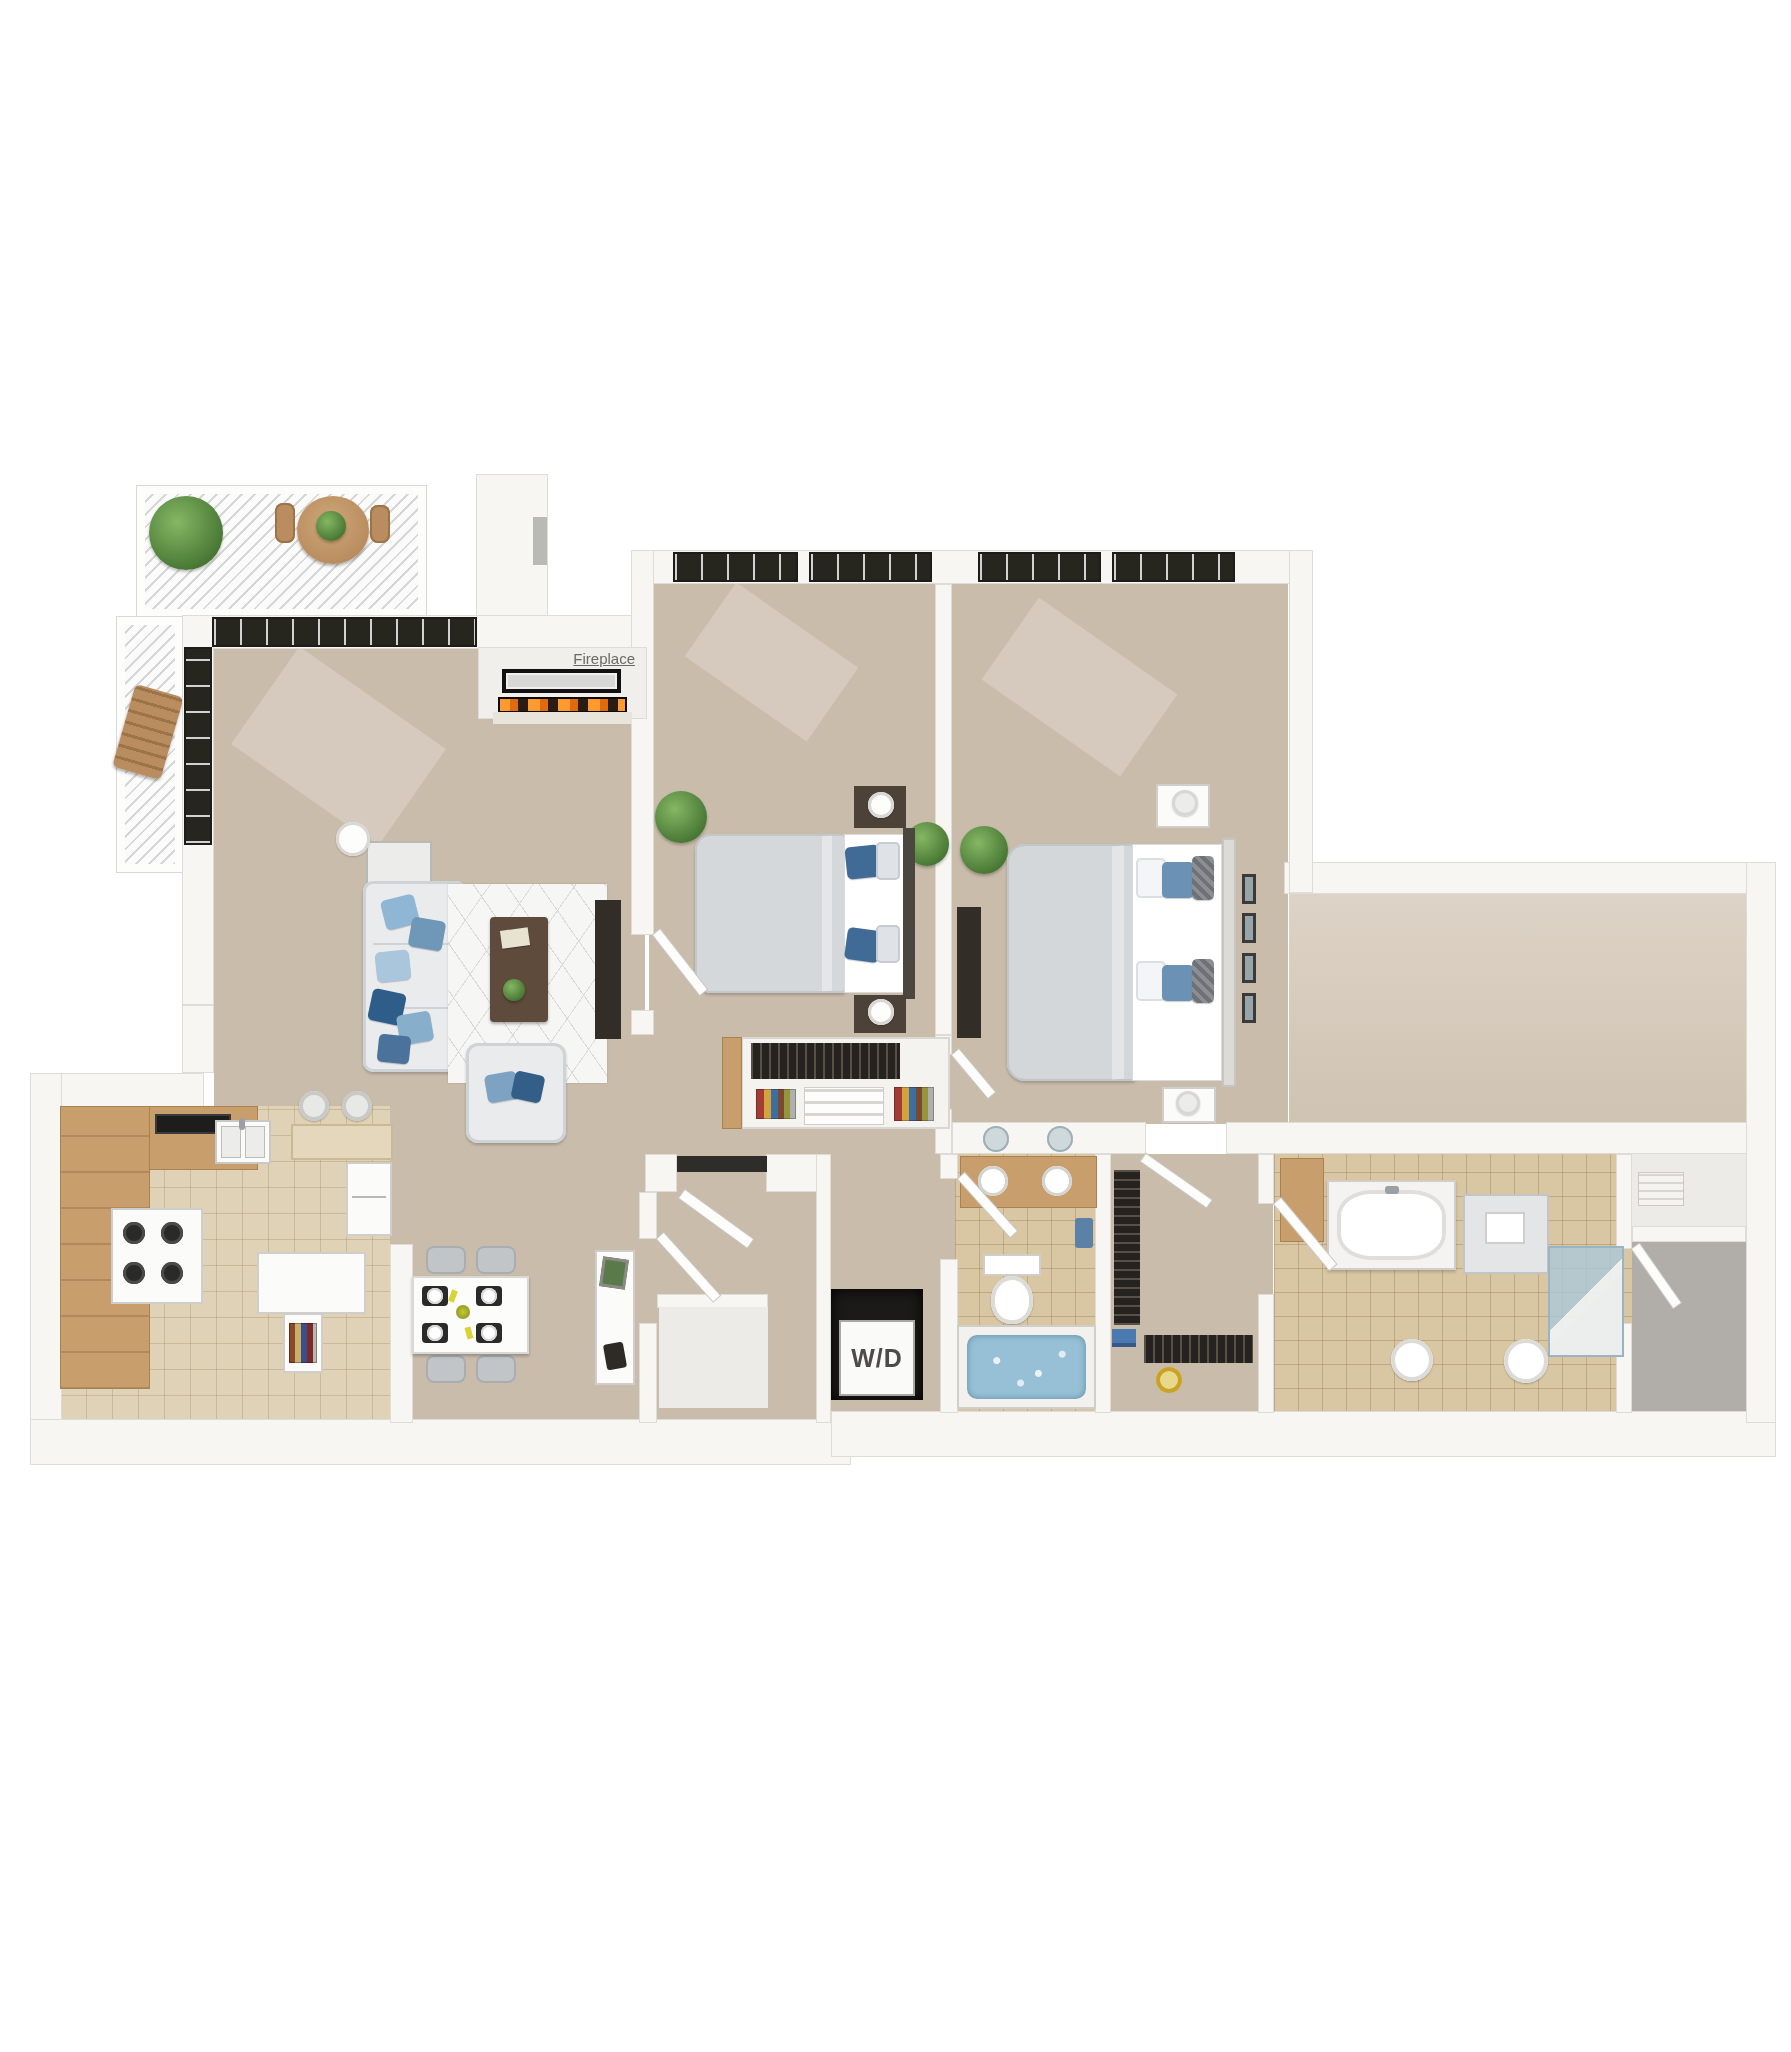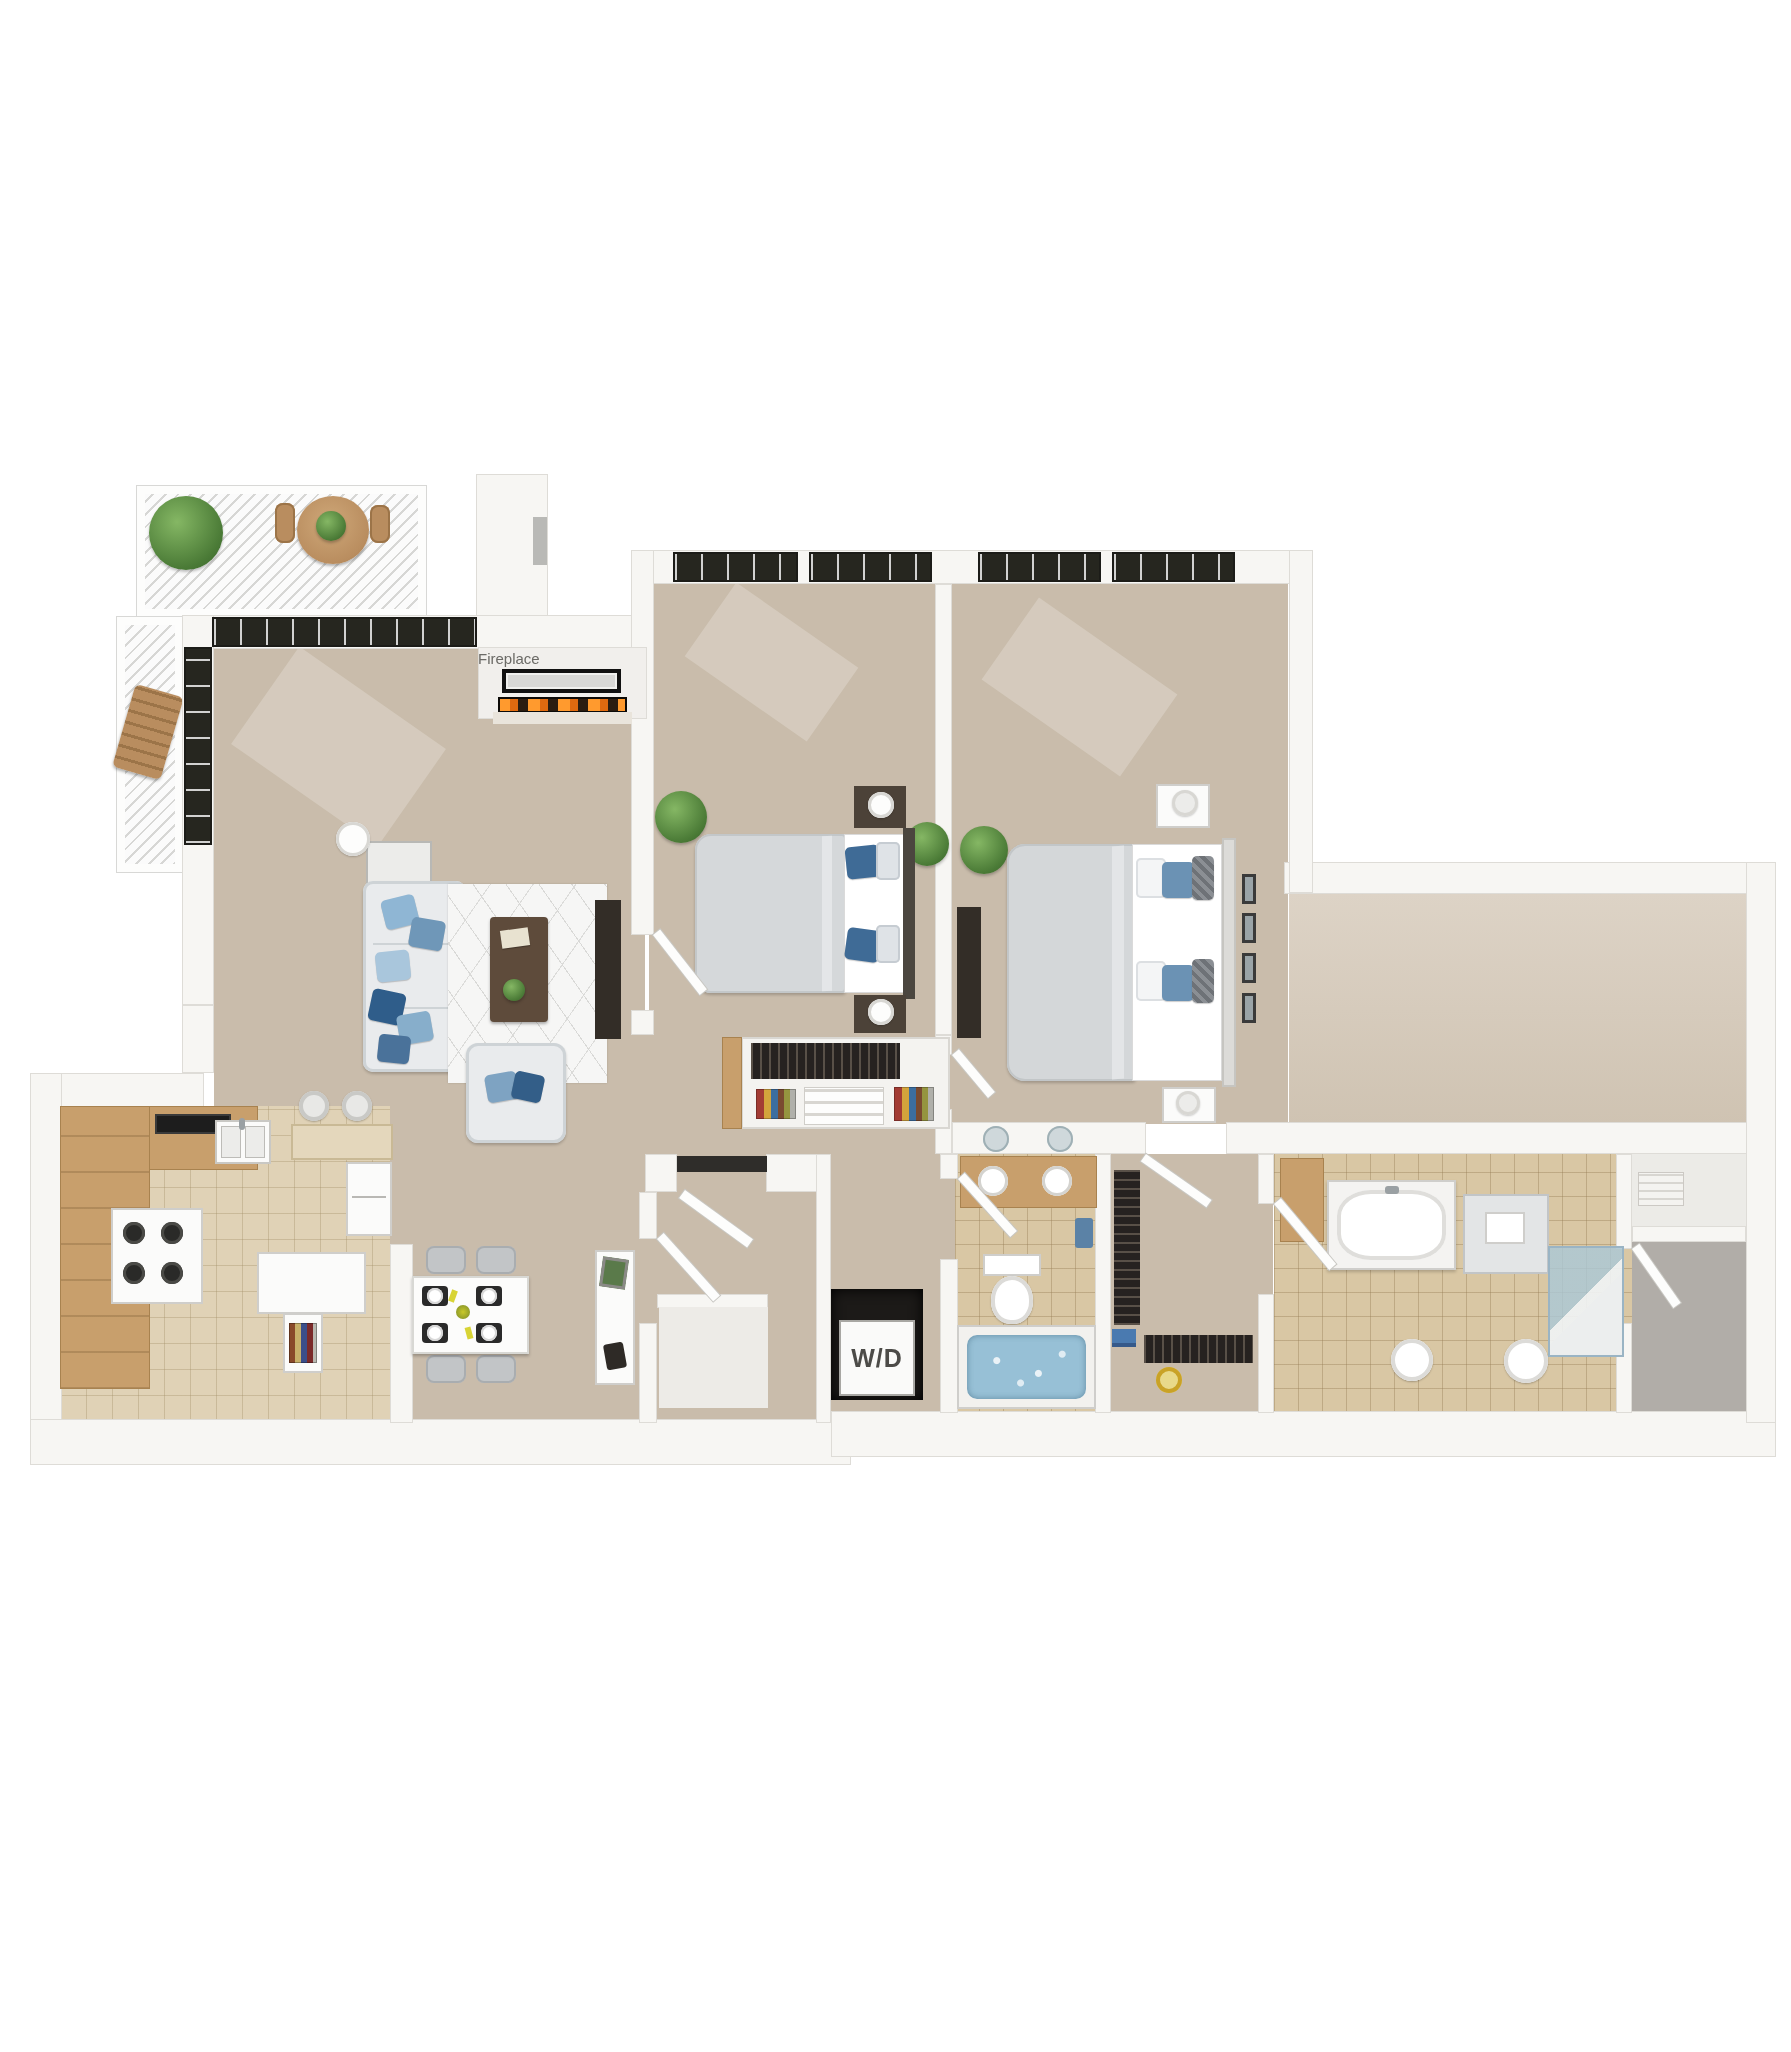--- a/index.html
+++ b/index.html
@@ -130,21 +130,21 @@
   <div class="wall" style="left:390px;top:1244px;width:23px;height:179px;"></div>
 
   <div class="win" style="left:214px;top:619px;width:261px;height:26px;"></div>
   <div class="winv" style="left:186px;top:649px;width:24px;height:194px;"></div>
   <div class="win" style="left:675px;top:554px;width:121px;height:26px;"></div>
   <div class="win" style="left:811px;top:554px;width:119px;height:26px;"></div>
   <div class="win" style="left:980px;top:554px;width:119px;height:26px;"></div>
   <div class="win" style="left:1114px;top:554px;width:119px;height:26px;"></div>
 
   <div class="abs" style="left:478px;top:647px;width:169px;height:72px;background:#f1efec;box-shadow:inset 0 0 0 1px #dedcd7;"></div>
-  <div class="label" style="left:478px;top:650px;width:157px;text-align:left;">Fireplace</div>
+  <div class="label" style="left:478px;top:650px;width:157px;text-align:right;text-decoration:underline;">Fireplace</div>
   <div class="frame-art" style="left:502px;top:669px;width:119px;height:24px;"></div>
   <div class="fire" style="left:498px;top:697px;width:129px;height:16px;"></div>
   <div class="abs" style="left:493px;top:712px;width:139px;height:12px;background:#e9e4db;"></div>
 
   <div class="abs" style="left:366px;top:841px;width:66px;height:44px;background:#ececea;box-shadow:inset 0 0 0 2px #b8b8b5;"></div>
   <div class="lamp" style="left:336px;top:822px;width:34px;height:34px;"></div>
   <div class="abs" style="left:363px;top:881px;width:103px;height:191px;background:#e9ebed;border-radius:10px;box-shadow:inset 0 0 0 3px #ced3d6,0 2px 3px rgba(0,0,0,.2);"></div>
   <div class="abs" style="left:373px;top:943px;width:84px;height:2px;background:#ced3d6;"></div>
   <div class="abs" style="left:373px;top:1007px;width:84px;height:2px;background:#ced3d6;"></div>
   <div class="pillow" style="left:383px;top:897px;width:34px;height:30px;background:#8fb6d4;transform:rotate(-14deg);"></div>

